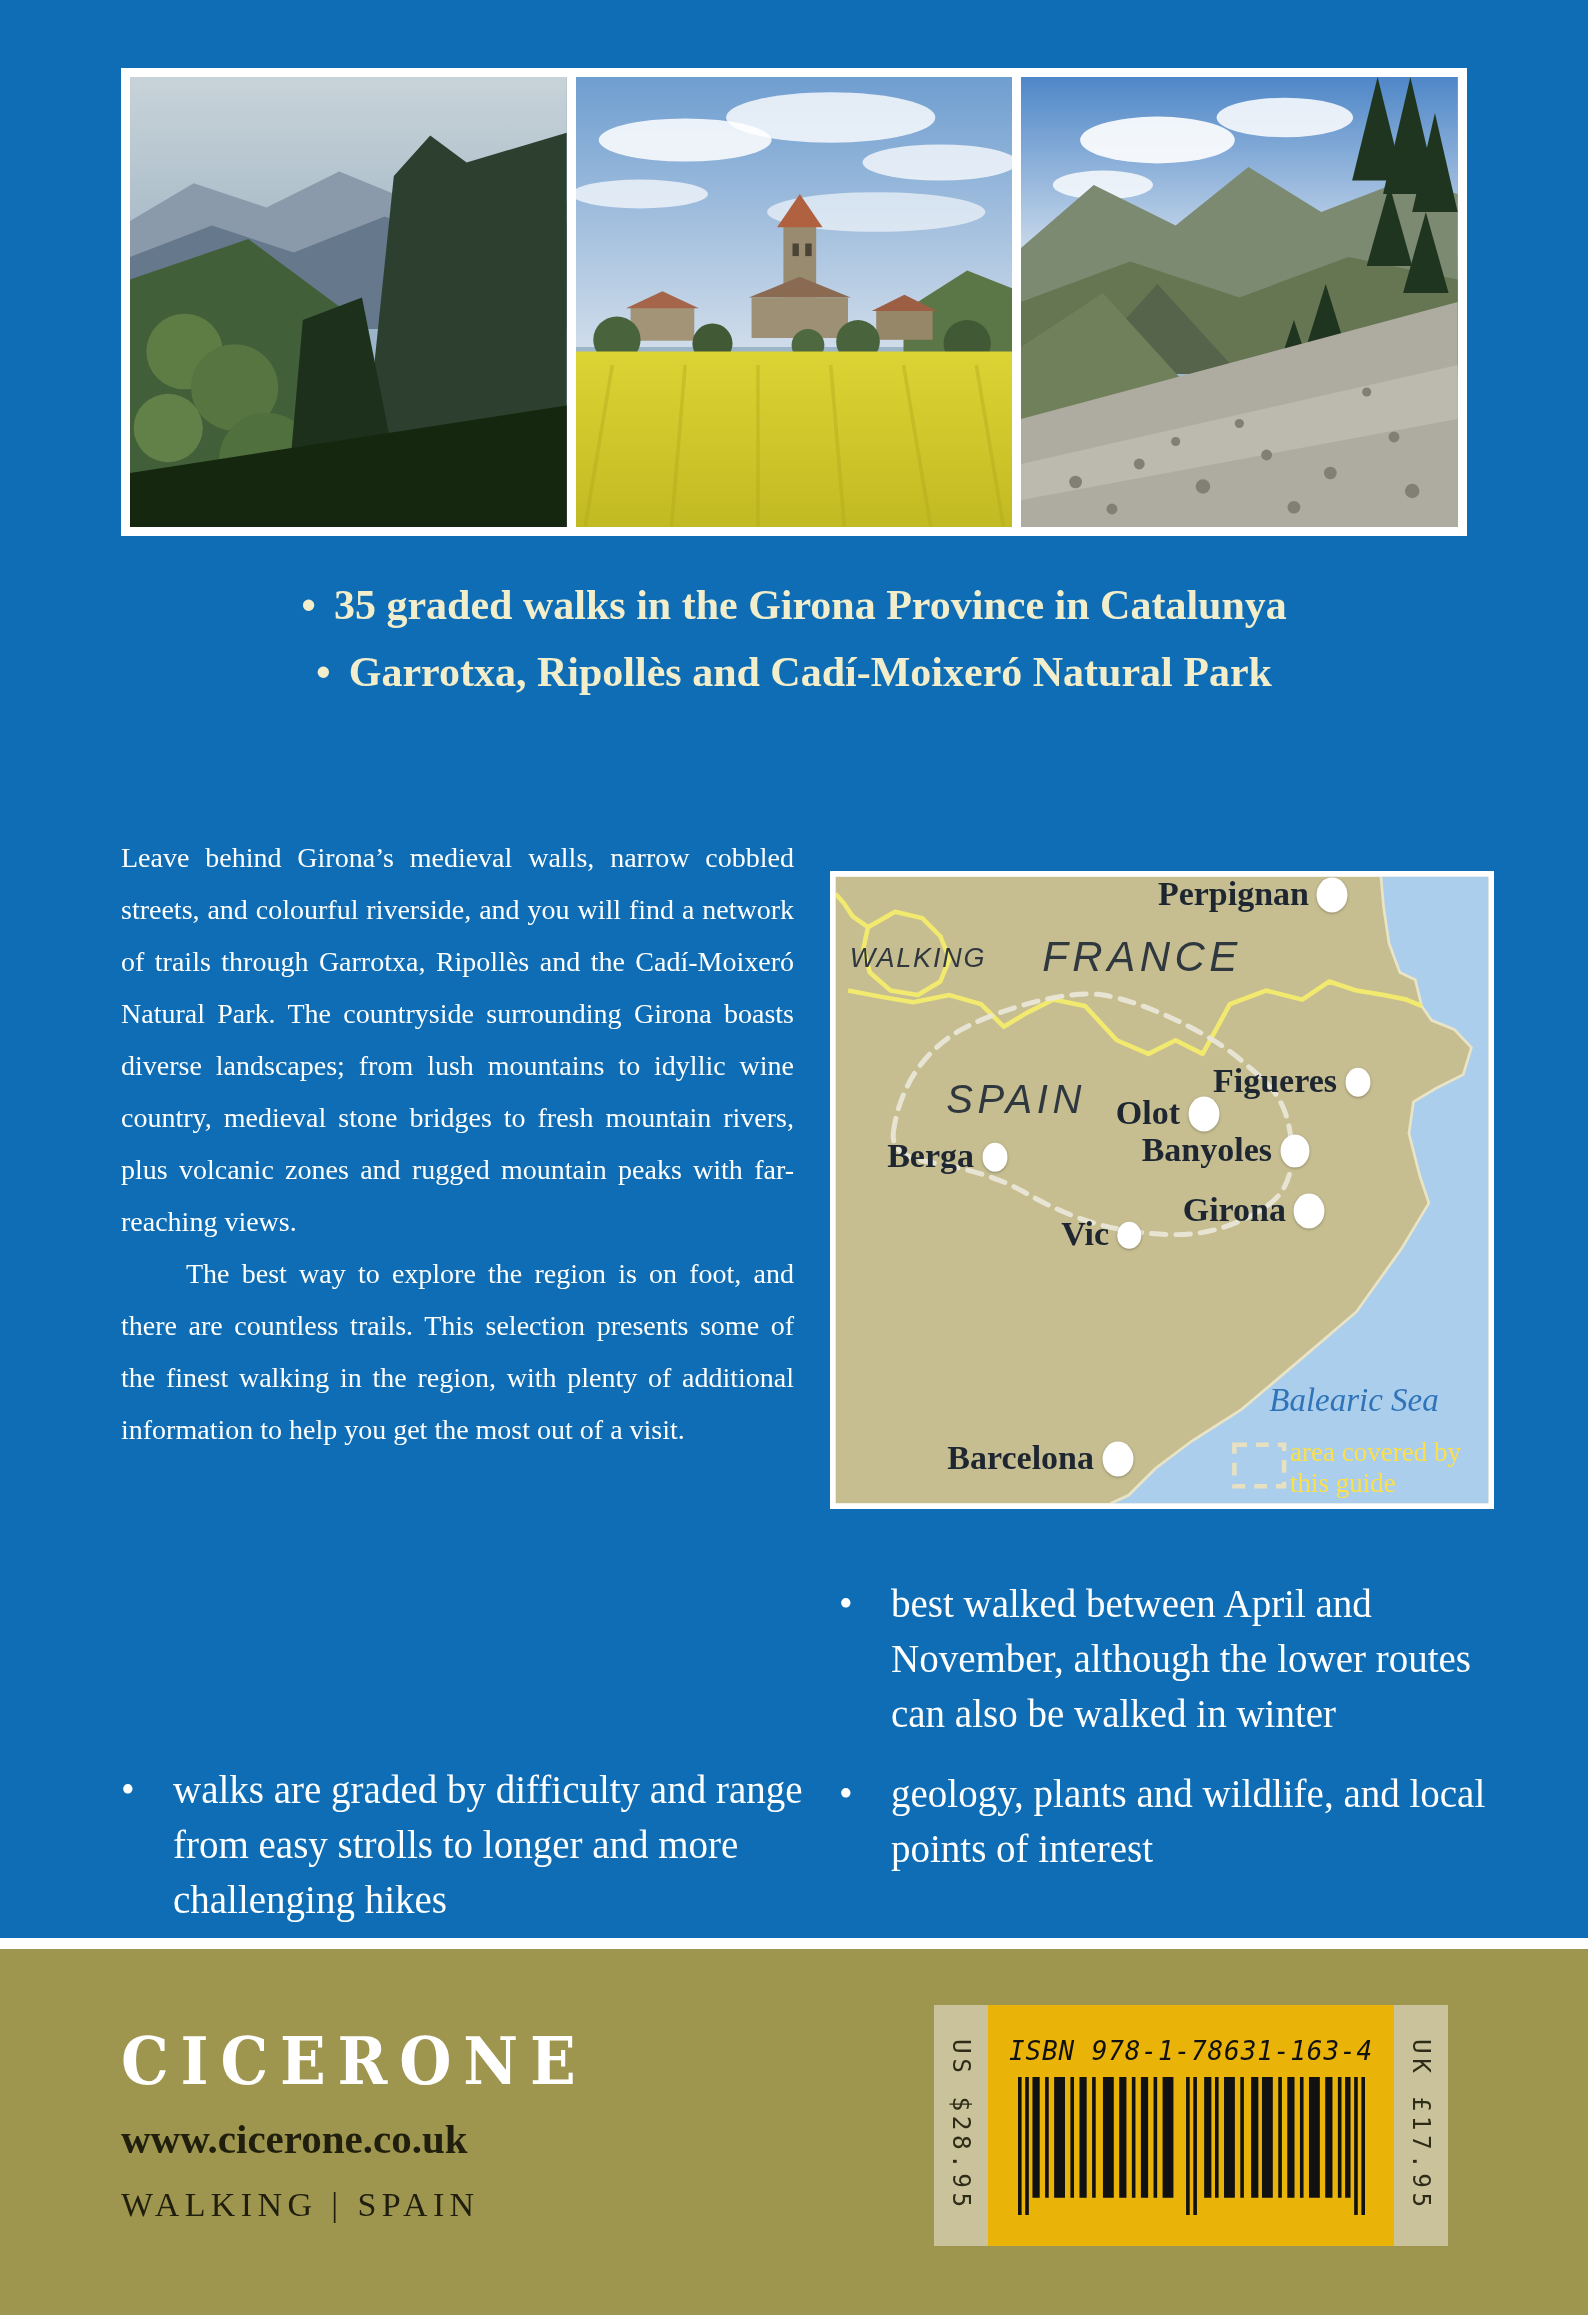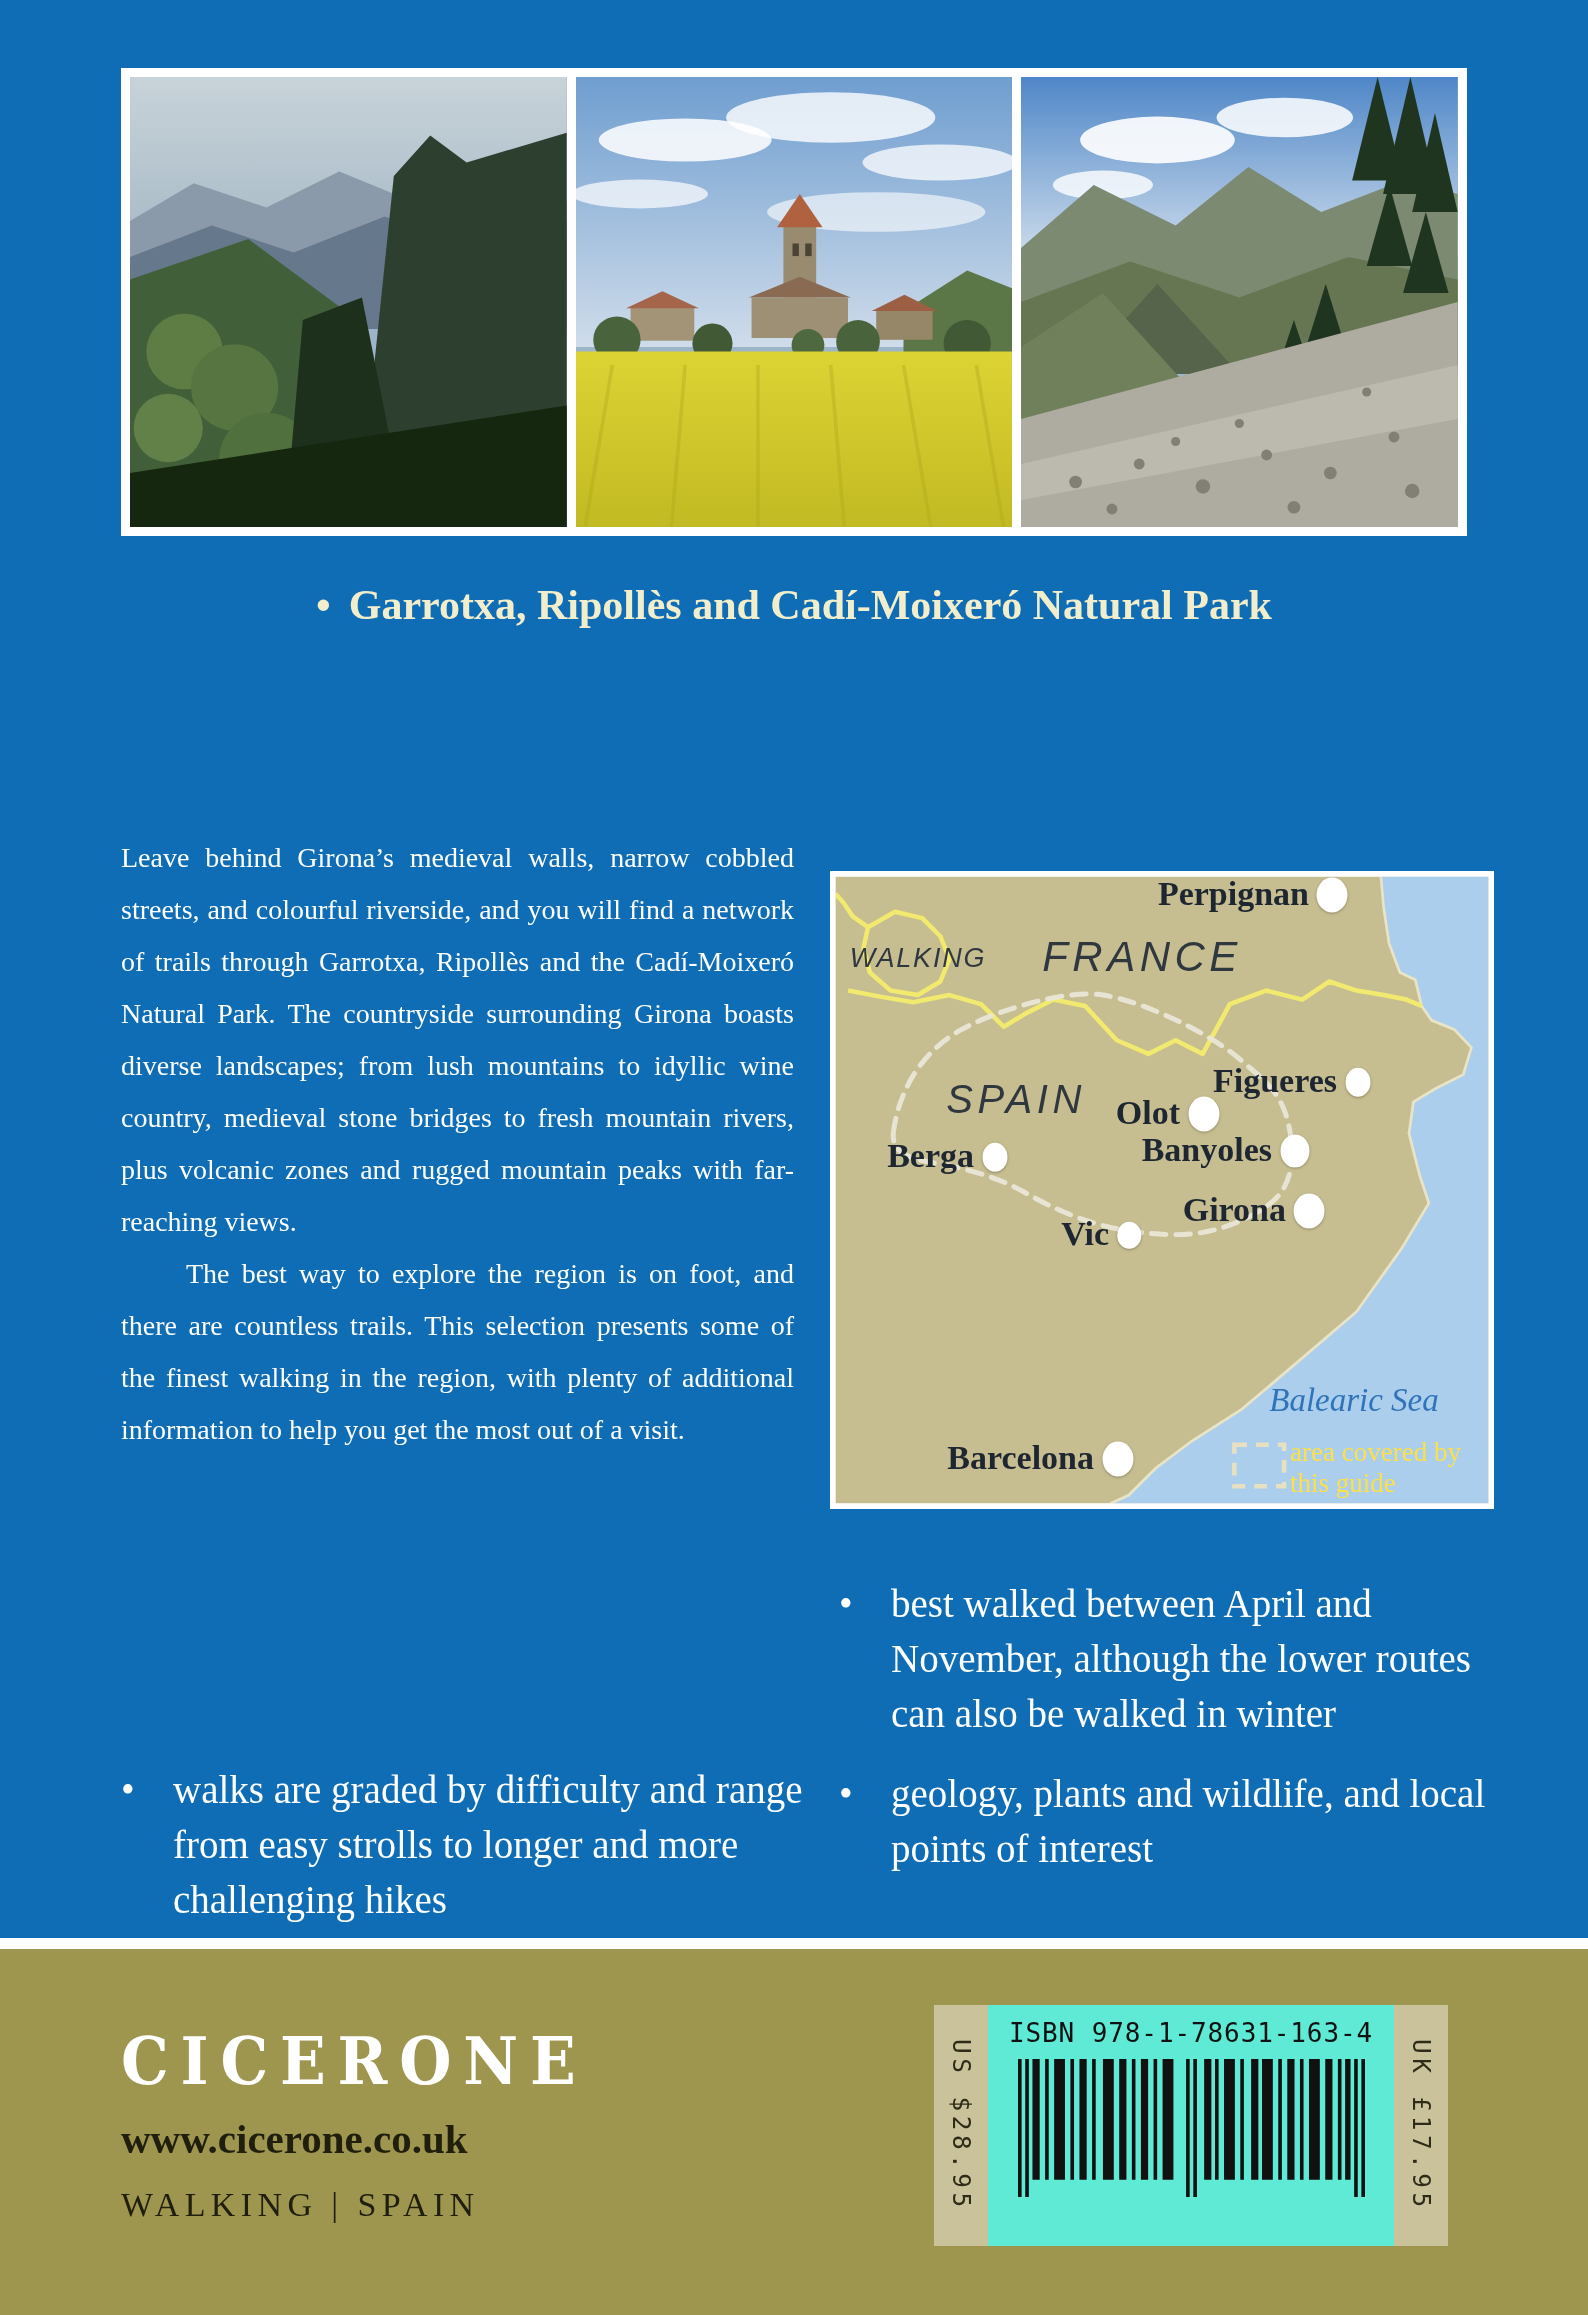--- a/index.html
+++ b/index.html
@@ -52,22 +52,22 @@
   .bottom-bar{position:absolute;left:0;top:1949px;width:100%;height:367px;background:#9e954f;}
   .logo{position:absolute;left:121px;top:2022px;color:#ffffff;font-size:60px;font-weight:bold;
     font-family:"DejaVu Serif",serif;letter-spacing:11.8px;transform:scaleY(1.1);transform-origin:left top;}
   .website{position:absolute;left:121px;top:2115px;font-size:41px;font-weight:bold;color:#201f0e;}
   .category{position:absolute;left:121px;top:2186px;font-size:34px;letter-spacing:5.4px;color:#201f0e;}
 
   .barcode-block{position:absolute;left:934px;top:2005px;width:514px;height:241px;display:flex;}
   .price-strip{width:54px;background:#c9c29a;display:flex;align-items:center;justify-content:center;
     writing-mode:vertical-rl;font-family:"DejaVu Sans Mono",monospace;font-size:24.4px;
     letter-spacing:4.5px;color:#2e2b18;}
-  .bc-center{flex:1;background:#5eead4;display:flex;flex-direction:column;align-items:center;
-    padding-top:13px;box-sizing:border-box;}
+  .bc-center{flex:1;background:#eab308;display:flex;flex-direction:column;align-items:center;
+    padding-top:31px;box-sizing:border-box;font-style:italic;}
   .isbn{font-family:"DejaVu Sans Mono",monospace;font-size:26px;letter-spacing:0.9px;color:#111111;}
   .bars{width:347px;height:138px;margin-top:11px;}
   .digits{font-family:"DejaVu Sans Mono",monospace;font-size:33px;letter-spacing:6.3px;
     color:#111111;margin-top:0px;}
 </style>
 </head>
 <body>
 
 <div class="cover">
 
@@ -178,20 +178,21 @@
             <circle cx="430" cy="460" r="8"></circle>
           <circle cx="170" cy="405" r="5"></circle>
             <circle cx="380" cy="350" r="5"></circle>
             <circle cx="240" cy="385" r="5"></circle>
         </g>
       </svg>
     </div>
   </div>
 
   <div class="highlights">
+    <div class="hl"><span class="blt">•</span><span>35 graded walks in the Girona Province in Catalunya</span></div>
     <div class="hl"><span class="blt">•</span><span>Garrotxa, Ripollès and Cadí-Moixeró Natural Park</span></div>
   </div>
 
   <div class="intro">
     <p>Leave behind Girona’s medieval walls, narrow cobbled streets, and colourful riverside, and you will find a network of trails through Garrotxa, Ripollès and the Cadí-Moixeró Natural Park. The countryside surrounding Girona boasts diverse landscapes; from lush mountains to idyllic wine country, medieval stone bridges to fresh mountain rivers, plus volcanic zones and rugged mountain peaks with far-reaching views.</p>
     <p class="ind">The best way to explore the region is on foot, and there are countless trails. This selection presents some of the finest walking in the region, with plenty of additional information to help you get the most out of a visit.</p>
   </div>
 
   <div class="feat feat-left">
     <div class="fi">

